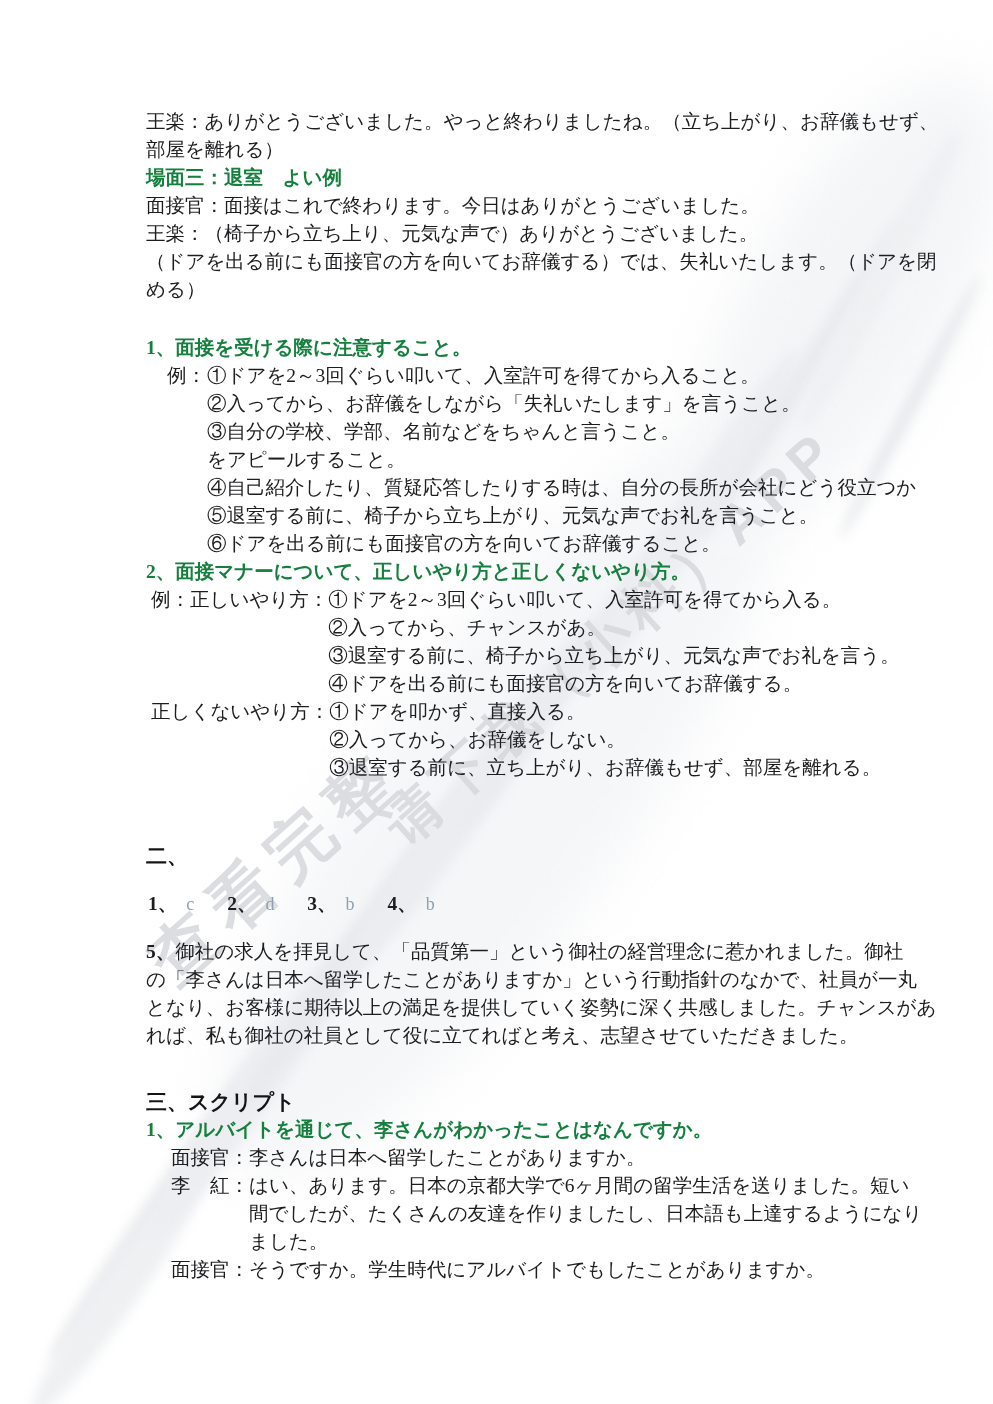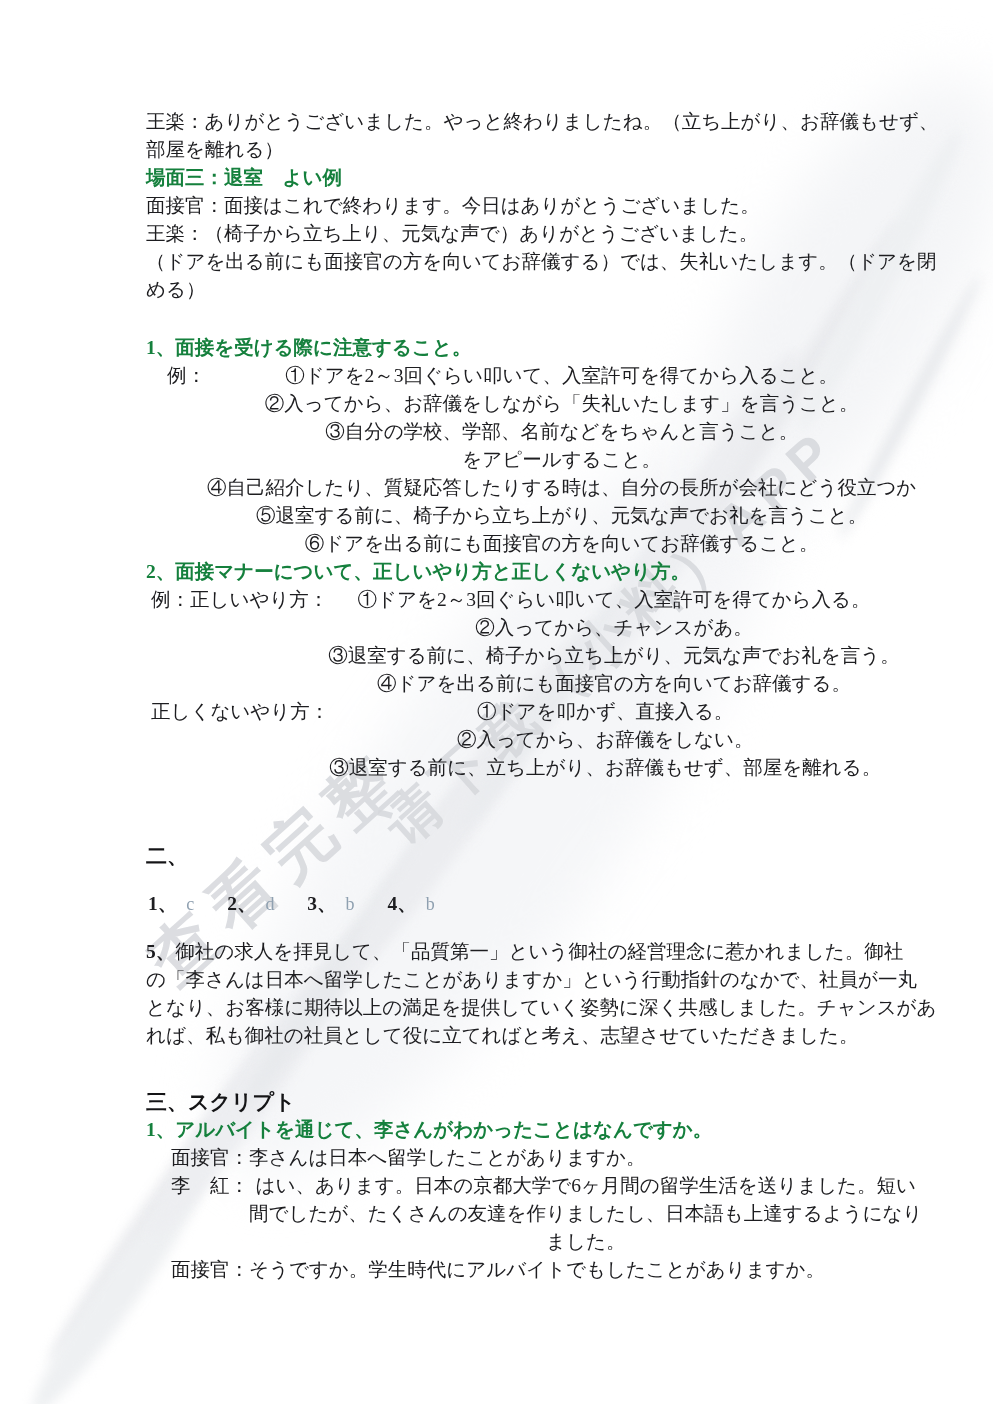--- a/index.html
+++ b/index.html
@@ -32,21 +32,21 @@
   .hd{font-family:Liberation Serif, serif;font-weight:700;color:#15803d;}
   .hd2{font-family:"Liberation Sans","DejaVu Sans",sans-serif;font-weight:700;font-size:21px;line-height:28px;color:#141416;white-space:nowrap;}
   .blk-opening{margin-bottom:30px;}
   .blk-q1{margin-bottom:0;}
   .blk-q2{margin-bottom:60px;}
   .row{display:flex;align-items:flex-start;}
   .row-q1{margin-left:21px;}
   .row-q2{margin-left:5px;}
   .lbl-q1{flex:0 0 40px;}
   .lbl-q2{flex:0 0 176px;}
-  .col{display:flex;flex-direction:column;text-align:center;}
+  .col{display:flex;flex-direction:column;}
   .answers{margin:20px 0 20px 2px;}
   .ans{margin-right:28px;}
   .ans .n{font-weight:700;}
   .ans .lt{color:#8fa0b0;margin-left:9px;font-size:18px;}
   .qnum{font-weight:700;}
   .blk-part2{margin-bottom:38px;}
   .drow{display:flex;align-items:flex-start;margin-left:25px;}
   .spk{flex:0 0 78px;font-size:19.5px;line-height:28px;white-space:nowrap;}
 </style>
 </head>

